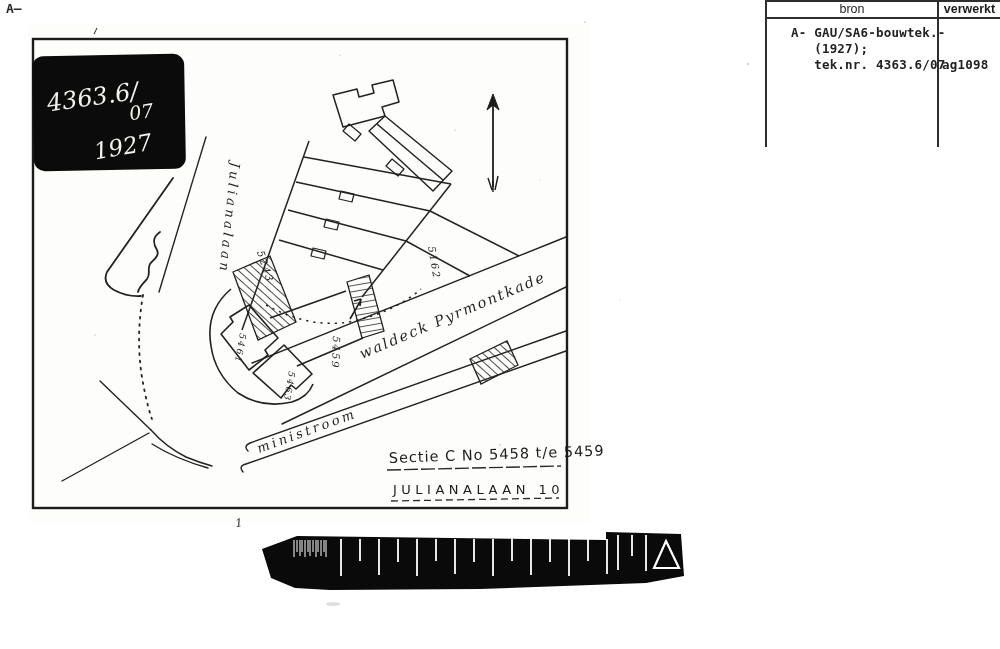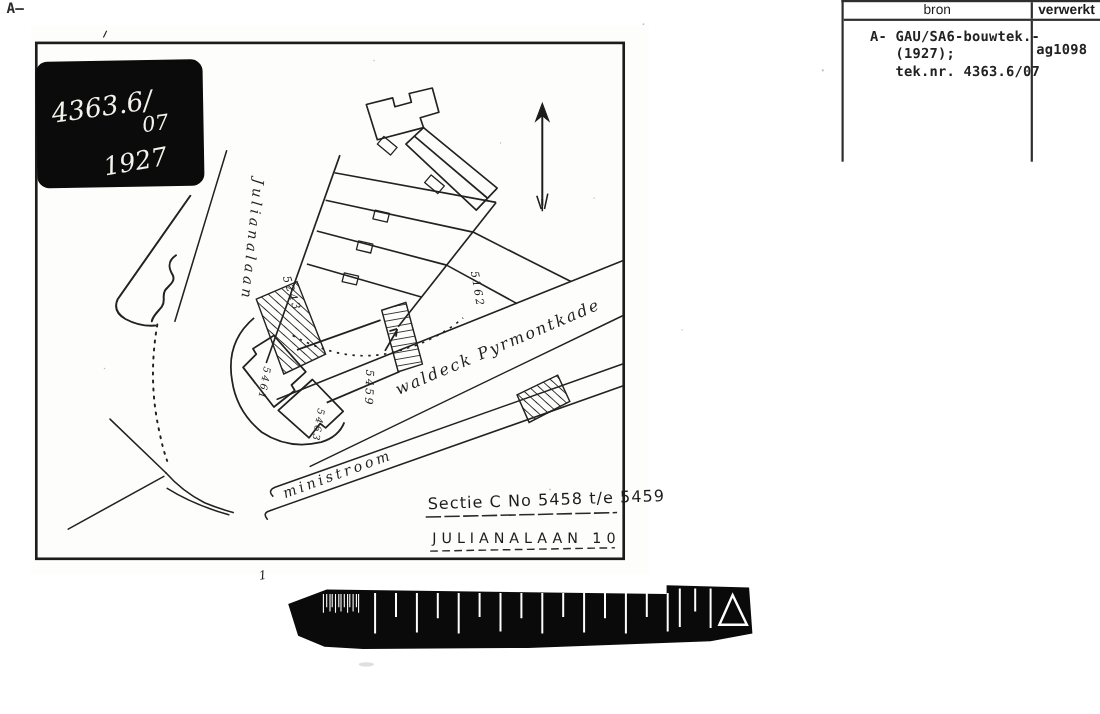--- a/index.html
+++ b/index.html
@@ -10,21 +10,21 @@
   
   .arch-table{position:absolute;left:765px;top:0;width:235px;height:147px;
        border-left:2px solid #2e2e2e;border-top:2px solid #2e2e2e;box-sizing:border-box;}
   .arch-header{display:flex;height:15px;border-bottom:2px solid #2e2e2e;}
   .arch-header .hcell{font-size:12.5px;line-height:15px;text-align:center;color:#1c1c1c;}
   .arch-header .h-bron{width:172px;border-right:2px solid #2e2e2e;box-sizing:border-box;}
   .arch-header .h-verwerkt{flex:1;font-weight:bold;}
   .arch-body{display:flex;height:128px;}
   .arch-body .b-bron{width:172px;border-right:2px solid #2e2e2e;box-sizing:border-box;
        padding:6px 0 0 24px;}
-  .arch-body .b-verwerkt{flex:1;padding:18px 0 0 3px;}
+  .arch-body .b-verwerkt{flex:1;padding:38px 0 0 3px;}
   .typed{font-family:"DejaVu Sans Mono",monospace;font-size:12.5px;font-weight:600;
        line-height:16px;color:#222;white-space:pre;letter-spacing:0.2px;}
   
   .scan{position:absolute;left:28px;top:24px;width:562px;height:498px;background:#fdfdfb;}
   .drawing-svg{position:absolute;left:0;top:0;}
   
   .stamp{position:absolute;left:35px;top:57px;width:148px;height:111px;background:#0b0b0b;
        border-radius:9px;transform:rotate(-1deg);box-shadow:0 0 0 2px #0b0b0b;}
   .hand{font-family:"DejaVu Serif",serif;font-style:italic;}
 </style>

